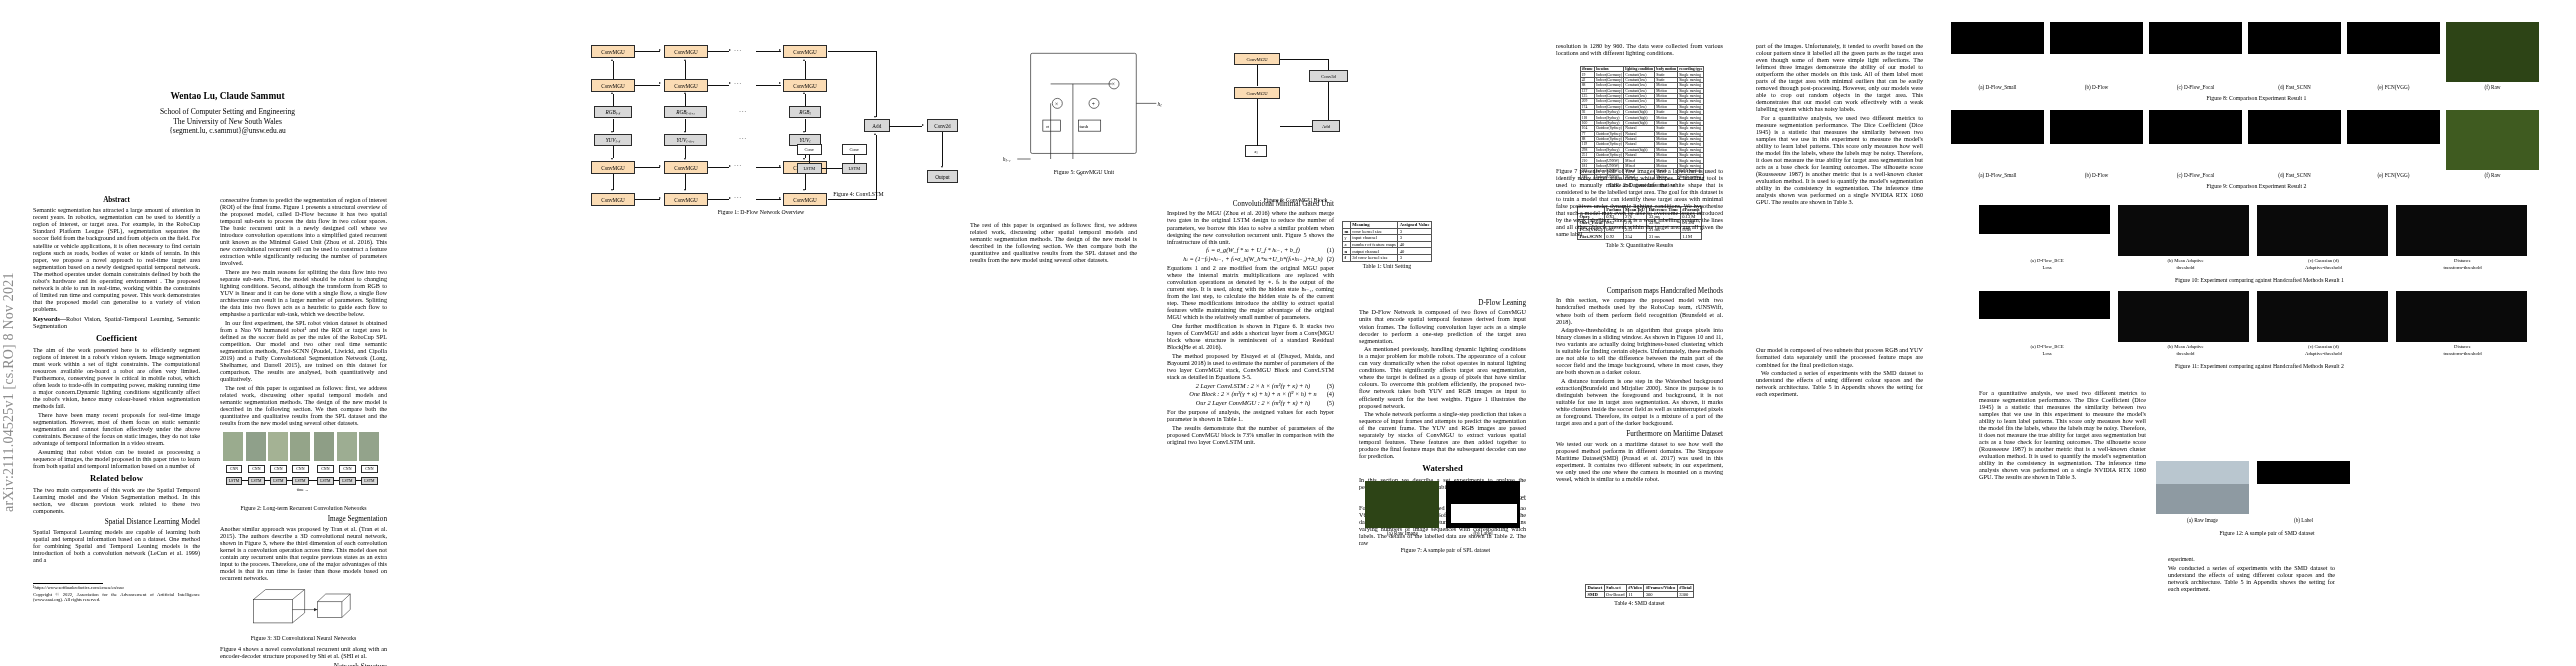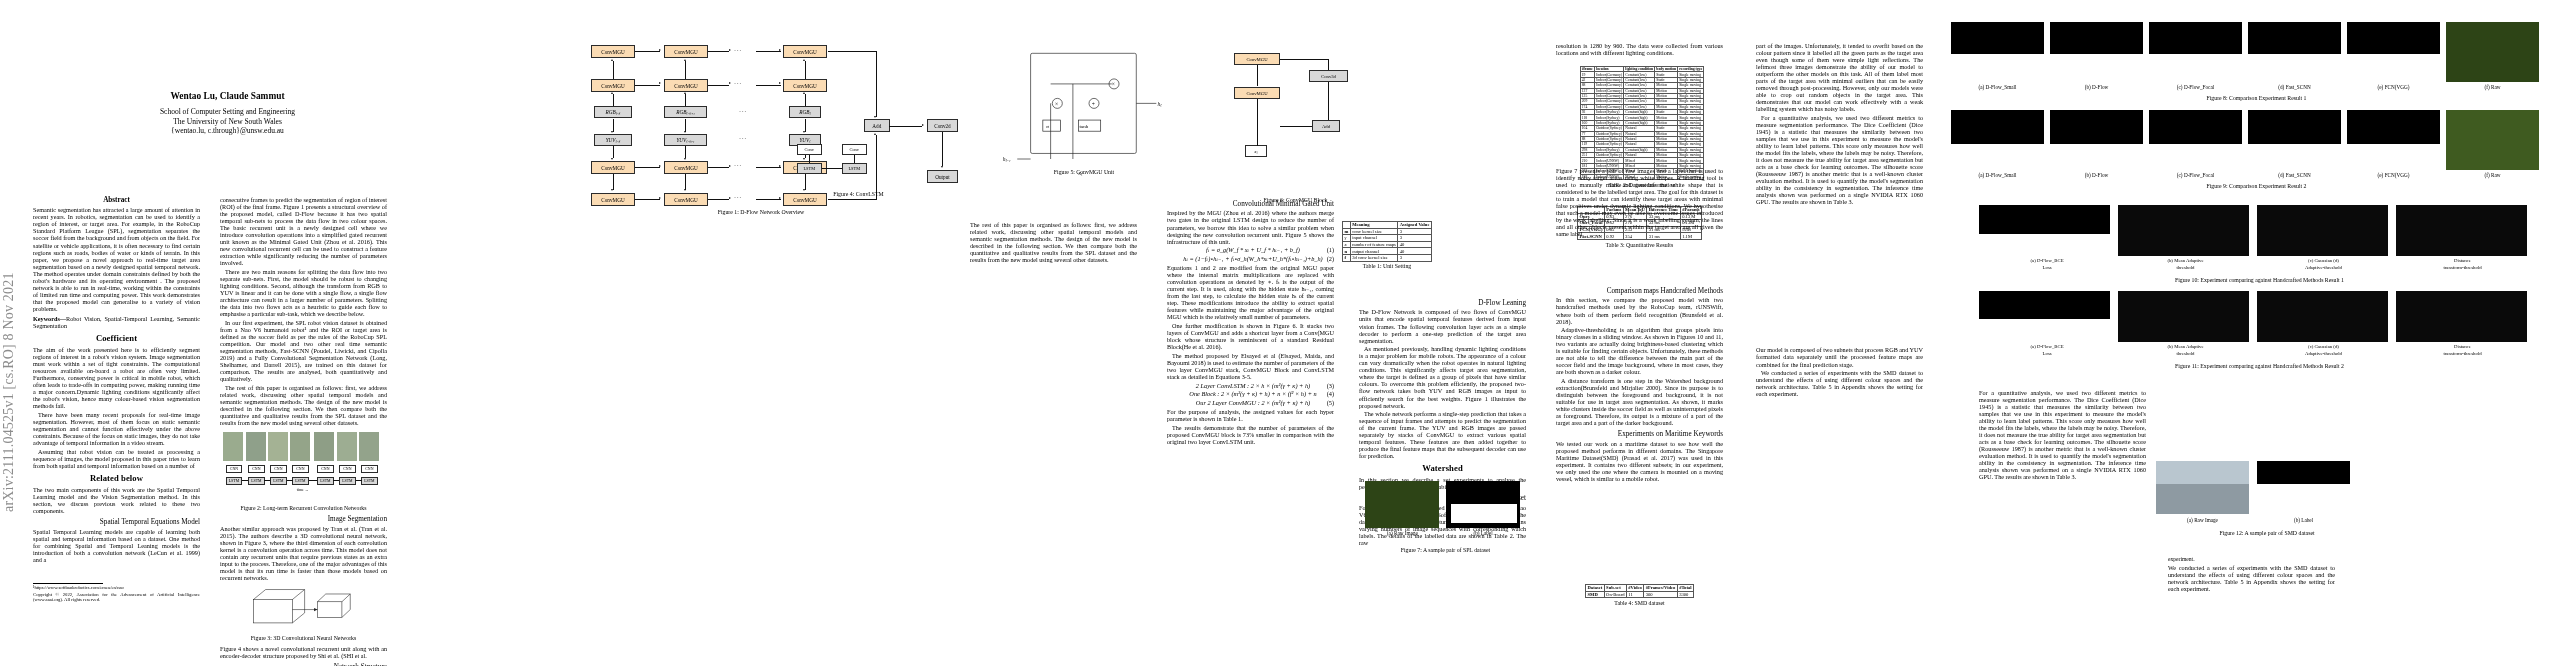--- a/index.html
+++ b/index.html
@@ -116,35 +116,35 @@
 
 <div id="page">
 
   <div id="arxiv-stamp">arXiv:2111.04525v1  [cs.RO]  8 Nov 2021</div>
 
   <div id="titleblock">
     <div id="authors">Wentao Lu, Claude Sammut</div>
     <div id="affil">
       <div>School of Computer Setting and Engineering</div>
       <div>The University of New South Wales</div>
-      <div>{wentao.lu, c.through}@unsw.edu.au</div>
+      <div>{segment.lu, c.sammut}@unsw.edu.au</div>
     </div>
   </div>
 
   <div class="col" style="left:33px; top:196px; width:167px;">
     <div class="abshead">Abstract</div>
     <p class="noindent">Semantic segmentation has attracted a large amount of attention in recent years. In robotics, segmentation can be used to identify a region of interest, or target area. For example, in the RoboCup Standard Platform League (SPL), segmentation separates the soccer field from the background and from objects on the field. For satellite or vehicle applications, it is often necessary to find certain regions such as roads, bodies of water or kinds of terrain. In this paper, we propose a novel approach to real-time target area segmentation based on a newly designed spatial temporal network. The method operates under domain constraints defined by both the robot's hardware and its operating environment . The proposed network is able to run in real-time, working within the constraints of limited run time and computing power. This work demonstrates that the proposed model can generalise to a variety of vision problems.</p>
     <p class="noindent" style="margin-top:3.3px"><b>Keywords—</b><span>Robot Vision, Spatial-Temporal Learning, Semantic Segmentation</span></p>
     <div class="h1">Coefficient</div>
     <p class="noindent">The aim of the work presented here is to efficiently segment regions of interest in a robot's vision system. Image segmentation must work within a set of tight constraints. The computational resources available on-board a robot are often very limited. Furthermore, conserving power is critical in mobile robot, which often leads to trade-offs in computing power, making running time a major concern.Dynamic lighting conditions significantly affect the robot's vision, hence many colour-based vision segmentation methods fail.</p>
     <p>There have been many recent proposals for real-time image segmentation. However, most of them focus on static semantic segmentation and cannot function effectively under the above constraints. Because of the focus on static images, they do not take advantage of temporal information in a video stream.</p>
     <p>Assuming that robot vision can be treated as processing a sequence of images, the model proposed in this paper tries to learn from both spatial and temporal information based on a number of</p>
     <div class="h1">Related below</div>
     <p class="noindent">The two main components of this work are the Spatial Temporal Learning model and the Vision Segmentation method. In this section, we discuss previous work related to these two components.</p>
-    <div class="h2">Spatial Temporal Equations Model</div>
+    <div class="h2">Spatial Distance Learning Model</div>
     <p class="noindent">Spatial Temporal Learning models are capable of learning both spatial and temporal information based on a dataset. One method for combining Spatial and Temporal Leaning models is the introduction of both a convolution network (LeCun et al. 1999) and a</p>
     <div class="fn" style="margin-top:20px">¹https://www.softbankrobotics.com/emea/en/nao</div>
     <p class="noindent" style="font-size:4.7px;margin-top:1.7px">Copyright © 2022, Association for the Advancement of Artificial Intelligence (www.aaai.org). All rights reserved.</p>
   </div>
 
   <div class="col" style="left:220px; top:196px; width:167px;">
     <p class="noindent">consecutive frames to predict the segmentation of region of interest (ROI) of the final frame. Figure 1 presents a structural overview of the proposed model, called D-Flow because it has two spatial temporal sub-nets to process the data flow in two colour spaces. The basic recurrent unit is a newly designed cell where we introduce convolution operations into a simplified gated recurrent unit known as the Minimal Gated Unit (Zhou et al. 2016). This new convolutional recurrent cell can be used to construct a feature extraction while significantly reducing the number of parameters involved.</p>
     <p>There are two main reasons for splitting the data flow into two separate sub-nets. First, the model should be robust to changing lighting conditions. Second, although the transform from RGB to YUV is linear and it can be done with a single flow, a single flow architecture can result in a larger number of parameters. Splitting the data into two flows acts as a heuristic to guide each flow to emphasise a particular sub-task, which we describe below.</p>
     <p>In our first experiment, the SPL robot vision dataset is obtained from a Nao V6 humanoid robot¹ and the ROI or target area is defined as the soccer field as per the rules of the RoboCup SPL competition. Our model and two other real time semantic segmentation methods, Fast-SCNN (Poudel, Liwicki, and Cipolla 2019) and a Fully Convolutional Segmentation Network (Long, Shelhamer, and Darrell 2015), are trained on this dataset for comparison. The results are analysed, both quantitatively and qualitatively.</p>
     <p>The rest of this paper is organised as follows: first, we address related work, discussing other spatial temporal models and semantic segmentation methods. The design of the new model is described in the following section. We then compare both the quantitative and qualitative results from the SPL dataset and the results from the new model using several other datasets.</p>
@@ -657,21 +657,21 @@
 
   <div class="col" style="left:1556px; top:167px; width:167px;">
     <p class="noindent" style="margin-top:0">Figure 7 presents a pair of raw images and a label that is used to identify noisy target areas using white shapes. A labelling tool is used to manually mark and generate the white shape that is considered to be the labelled target area. The goal for this dataset is to train a model that can identify these target areas with minimal false positives under dynamic lighting conditions. We hypothesise that such a model may even be able to overcome issues introduced by the weak labelling. Since it is a weak labelling system, the lines and all other objects present within the target area are all given the same label.</p>
   </div>
 
   <div class="col" style="left:1556px; top:283px; width:167px;">
     <div class="h2">Comparison maps Handcrafted Methods</div>
     <p class="noindent">In this section, we compare the proposed model with two handcrafted methods used by the RoboCup team, rUNSWift, where both of them perform field recognition (Brunsfeld et al. 2018).</p>
     <p>Adaptive-thresholding is an algorithm that groups pixels into binary classes in a sliding window. As shown in Figures 10 and 11, two variants are actually doing brightness-based clustering which is suitable for finding certain objects. Unfortunately, these methods are not able to tell the difference between the main part of the soccer field and the image background, where in most cases, they are both shown as a darker colour.</p>
     <p>A distance transform is one step in the Watershed background extraction(Brunsfeld and Mirjalier 2000). Since its purpose is to distinguish between the foreground and background, it is not suitable for use in target area segmentation. As shown, it marks white clusters inside the soccer field as well as uninterrupted pixels as foreground. Therefore, its output is a mixture of a part of the target area and a part of the darker background.</p>
-    <div class="h2">Experiments on Maritime Keywords</div>
+    <div class="h2">Furthermore on Maritime Dataset</div>
     <p class="noindent">We tested our work on a maritime dataset to see how well the proposed method performs in different domains. The Singapore Maritime Dataset(SMD) (Prasad et al. 2017) was used in this experiment. It contains two different subsets; in our experiment, we only used the one where the camera is mounted on a moving vessel, which is similar to a mobile robot.</p>
   </div>
 
   <div style="position:absolute; left:1556px; top:584px; width:167px;">
     <table class="ptable mid" id="tbl4">
       <thead>
           <tr id="tbl4head">
             <th>Dataset</th>
             <th>Sub-set</th>
             <th>#Video</th>

